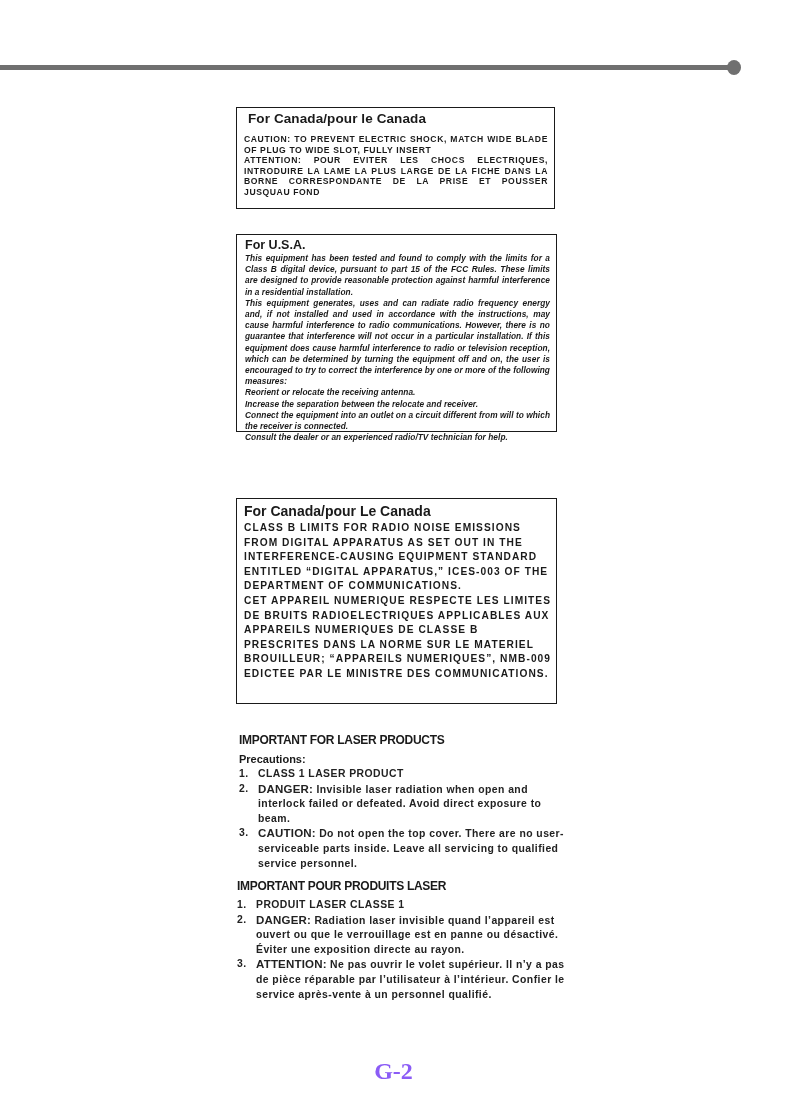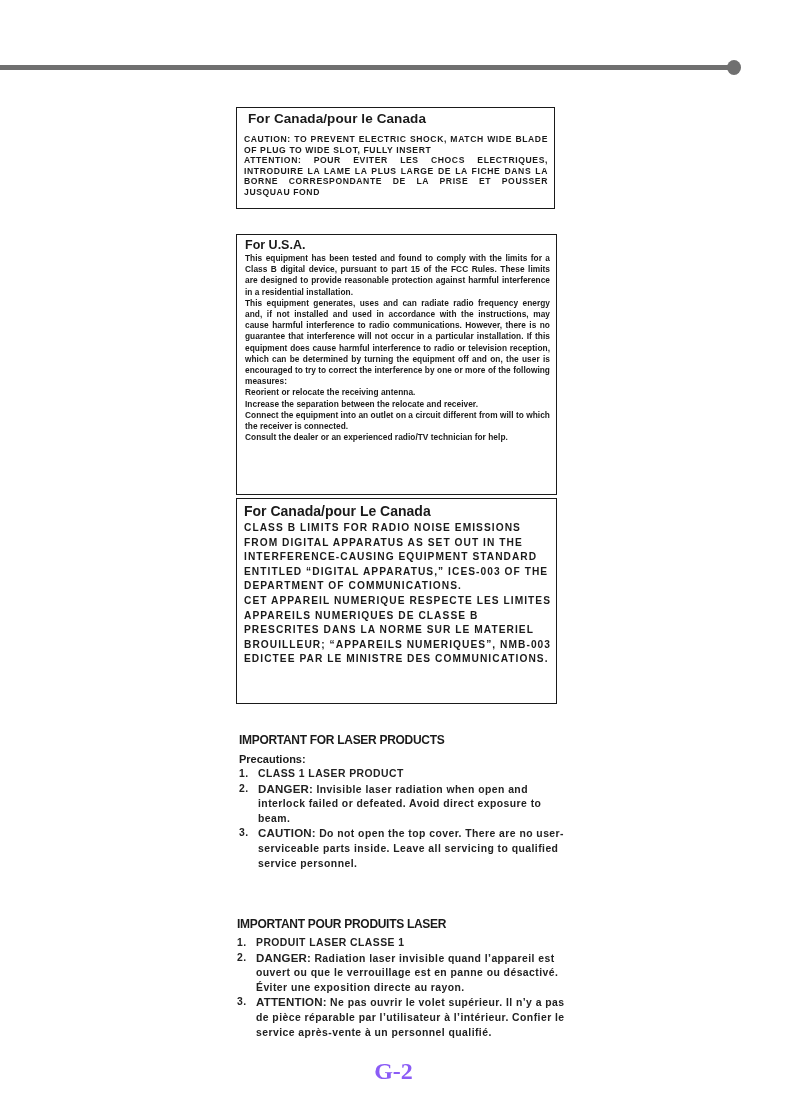--- a/index.html
+++ b/index.html
@@ -1,31 +1,31 @@
 <!DOCTYPE html>
 <html><head>
 <meta charset="utf-8">
 <style>
   html, body { margin:0; padding:0; background:#ffffff; }
   body { width:787px; height:1114px; position:relative; overflow:hidden; color:#1a1a1a; font-family:"Liberation Sans", sans-serif; }
   .rule { position:absolute; left:0; top:65px; width:734px; height:5px; background:#707070; }
   .rule-dot { position:absolute; left:727px; top:60px; width:14px; height:15px; border-radius:50%; background:#707070; }
   .box { position:absolute; border:1.5px solid #1a1a1a; box-sizing:border-box; }
   .b1 { left:236px; top:107px; width:319px; height:102px; padding:3px 6px 0 7px; }
-  .b2 { left:236px; top:234px; width:321px; height:261px; padding:3px 6px 0 8px; }
+  .b2 { left:236px; top:234px; width:321px; height:198px; padding:3px 6px 0 8px; }
   .b3 { left:236px; top:498px; width:321px; height:206px; padding:4px 6px 0 7px; }
   .b1 h2 { margin:0 0 8px 4px; font-size:13.5px; font-weight:bold; letter-spacing:0.1px; }
   .b1 p { margin:0; font-size:8.6px; font-weight:bold; line-height:10.6px; text-align:justify; letter-spacing:0.6px; }
   .b2 h2 { margin:0 0 0 0; font-size:12.5px; font-weight:bold; line-height:15px; }
-  .b2 p { margin:0; font-size:8.3px; font-weight:bold; line-height:11.2px; text-align:justify; letter-spacing:0.05px; }
+  .b2 p { margin:0; font-size:8.3px; font-weight:bold; line-height:11.2px; text-align:justify; letter-spacing:0.05px;font-style:italic; }
   .b3 h2 { margin:0 0 1px 0; font-size:14px; font-weight:bold; line-height:17px; }
   .b3 p { margin:0; font-size:10.2px; font-weight:bold; line-height:14.6px; letter-spacing:1.05px; white-space:nowrap; }
   .section { position:absolute; left:239px; width:330px; }
   .s1 { top:733px; }
-  .s2 { top:917px; left:237px; }
+  .s2 { top:879px; left:237px; }
   .section h3 { margin:0 0 4px 0; font-size:12px; font-weight:bold; letter-spacing:-0.3px; line-height:15px; }
   .section .sub { margin:0 0 1px 0; font-size:11px; font-weight:bold; line-height:14px; }
   .section ol { margin:0; padding:0; list-style:none; }
   .section li { position:relative; padding-left:19px; font-size:10.4px; line-height:14.6px; letter-spacing:0.45px; font-weight:bold; color:#222; }
   .section li .num { position:absolute; left:0; top:0; }
   .section li .kw { font-size:11.5px; letter-spacing:0.2px; }
   .section li .body { font-weight:bold;text-align:right; }
   .page-num { position:absolute; left:0; width:787px; top:1058px; text-align:center; font-family:"Liberation Serif", serif; font-weight:bold; font-size:24px; color:#8b5cf6; }
 </style>
 </head>
@@ -51,23 +51,24 @@
 </div>
 
 <div class="box b3">
   <h2>For Canada/pour Le Canada</h2>
   <p>CLASS B LIMITS FOR RADIO NOISE EMISSIONS</p>
   <p>FROM DIGITAL APPARATUS AS SET OUT IN THE</p>
   <p>INTERFERENCE-CAUSING EQUIPMENT STANDARD</p>
   <p>ENTITLED “DIGITAL APPARATUS,” ICES-003 OF THE</p>
   <p>DEPARTMENT OF COMMUNICATIONS.</p>
   <p>CET APPAREIL NUMERIQUE RESPECTE LES LIMITES</p>
+  <p>DE BRUITS RADIOELECTRIQUES APPLICABLES AUX</p>
   <p>APPAREILS NUMERIQUES DE CLASSE B</p>
   <p>PRESCRITES DANS LA NORME SUR LE MATERIEL</p>
-  <p>BROUILLEUR; “APPAREILS NUMERIQUES”, NMB-003</p>
+  <p>BROUILLEUR; “APPAREILS NUMERIQUES”, NMB-009</p>
   <p>EDICTEE PAR LE MINISTRE DES COMMUNICATIONS.</p>
 </div>
 
 <div class="section s1">
   <h3>IMPORTANT FOR LASER PRODUCTS</h3>
   <div class="sub">Precautions:</div>
   <ol>
     <li>
       <span class="num">1.</span>
       <span class="body">CLASS 1 LASER PRODUCT</span>

